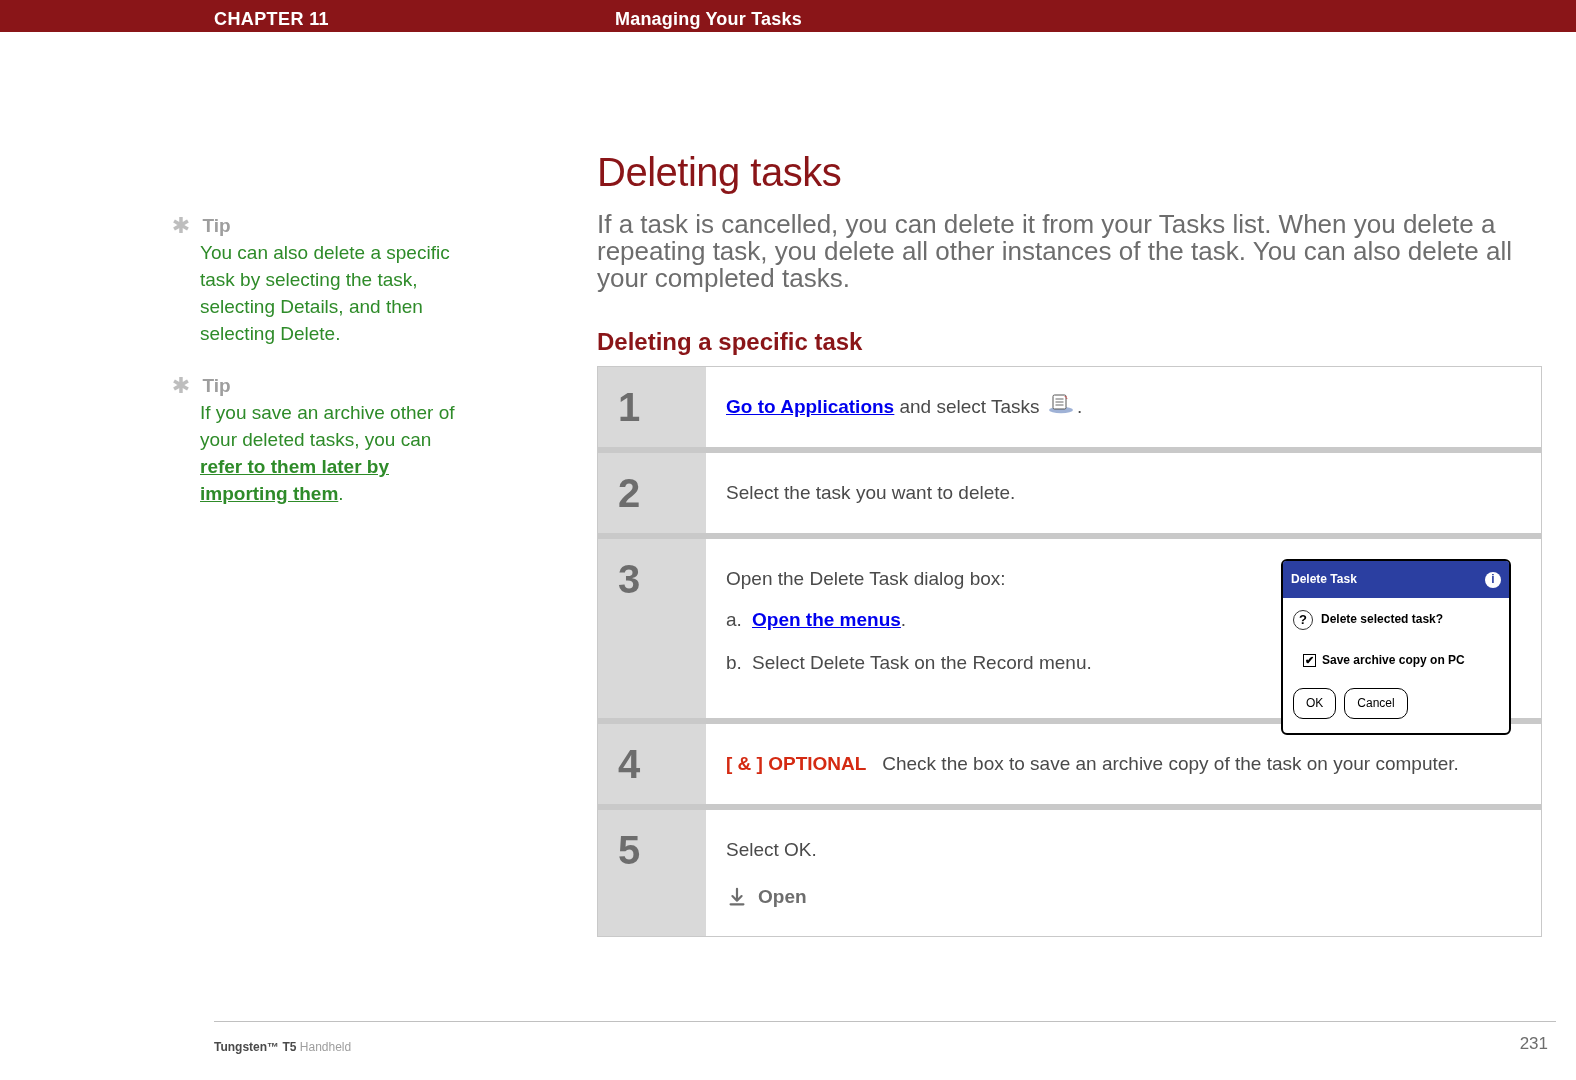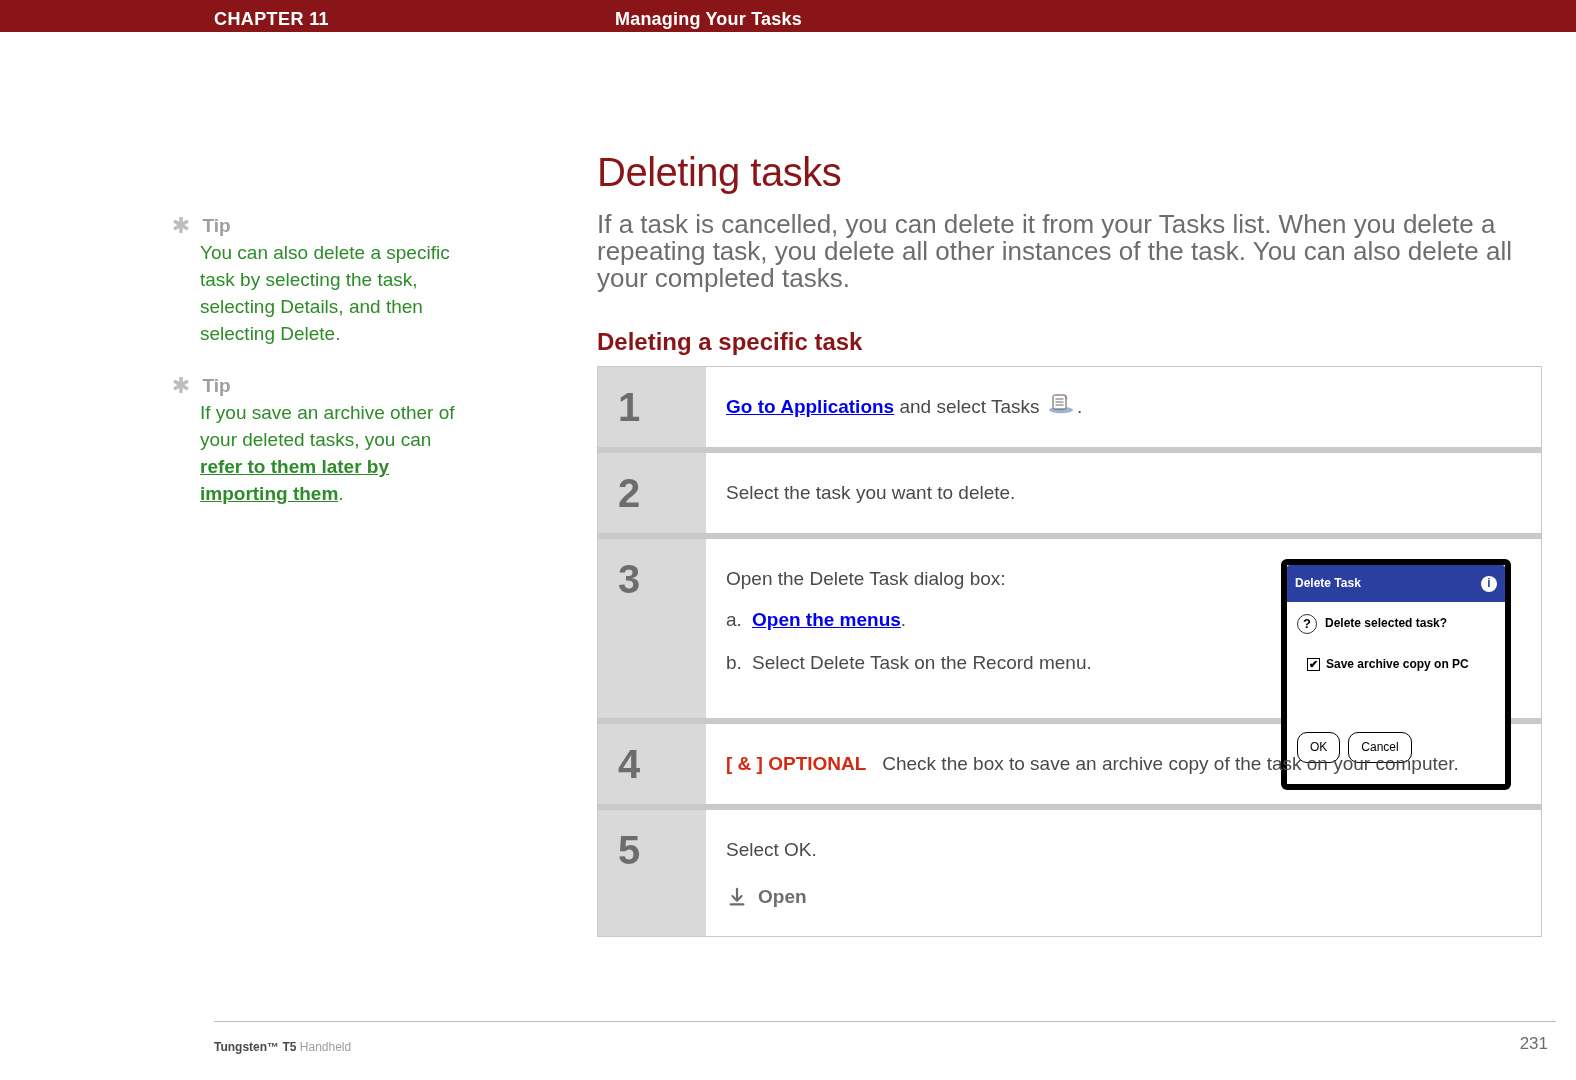--- a/index.html
+++ b/index.html
@@ -34,29 +34,29 @@
   .ol-sub { margin-top:14px; }
   .ol-sub .sub { display:flex; margin-bottom:16px; }
   .ol-sub .marker { width:26px; flex:none; }
   .optional-tag { color:#d42a12; font-weight:700; }
   .done-row { margin-top:20px; display:flex; align-items:center; gap:10px; color:#6d6d6d; font-weight:700; font-size:19px; }
   .done-arrow { width:22px; height:22px; }
   
   .tasks-icon { display:inline-block; vertical-align:middle; margin:0 3px; }
   
   .dialog-wrap { position:absolute; right:30px; top:20px; }
-  .dialog { width:230px; border:6px solid #000000; border-radius:6px; background:#fff; font-family: Verdana, Arial, sans-serif; font-size:12px; color:#000; }
+  .dialog { width:230px; border:2px solid #000000; border-radius:6px; background:#fff; font-family: Verdana, Arial, sans-serif; font-size:12px; color:#000; }
   .dialog-title { background:#2b3fa1; color:#fff; font-weight:700; padding:5px 8px; display:flex; justify-content:space-between; align-items:center; border-top-left-radius:3px; border-top-right-radius:3px; }
   .dialog-title .info { width:16px; height:16px; border-radius:50%; background:#fff; color:#2b3fa1; font-weight:900; font-size:12px; display:flex; align-items:center; justify-content:center; }
   .dialog-body { padding:8px 10px 4px 10px; }
   .dialog-msg { display:flex; align-items:center; gap:8px; font-weight:700; margin-bottom:14px; }
   .qmark { width:20px; height:20px; border:1px solid #333; border-radius:50%; display:flex; align-items:center; justify-content:center; font-weight:900; font-size:13px; background:#fff; }
   .dialog-check { display:flex; align-items:center; gap:6px; font-weight:700; margin-bottom:10px; margin-left:10px; }
   .chkbox { width:13px; height:13px; border:1.5px solid #000; display:inline-flex; align-items:center; justify-content:center; font-size:11px; line-height:11px; }
-  .dialog-buttons { padding:0 10px 21px 10px; display:flex; gap:8px;margin-top:40px; }
+  .dialog-buttons { padding:0 10px 14px 10px; display:flex; gap:8px; }
   .pill-btn { border:1.5px solid #000; border-radius:10px; padding:1px 12px; font-size:12px; background:#fff; cursor:default; font-family:inherit; }
   
   .footer-rule { position:absolute; left:214px; right:20px; bottom:58px; height:1px; background:#c0c0c0; }
   .footer-left { position:absolute; left:214px; bottom:26px; font-size:12px; }
   .footer-left strong { font-weight:700; color:#4a4a4a; }
   .footer-left span { color:#9e9e9e; }
   .footer-page { position:absolute; right:28px; bottom:26px; font-size:17px; color:#6d6d6d; }
 </style>
 </head>
 <body>

